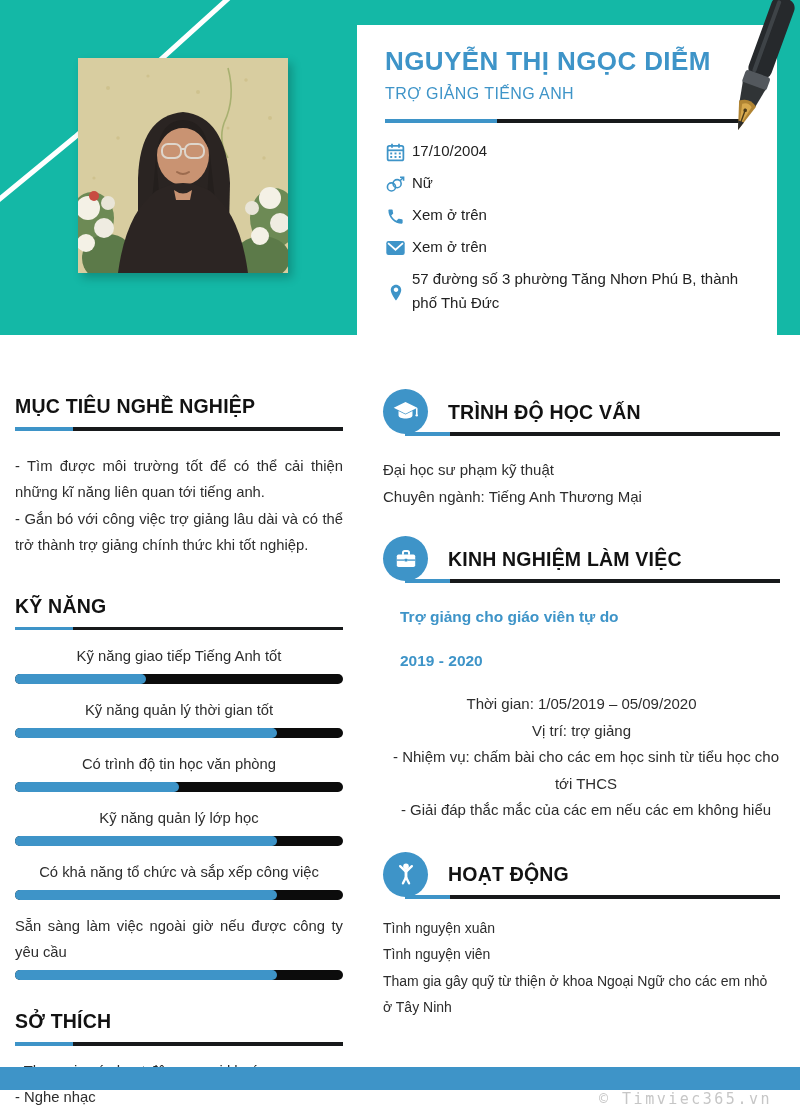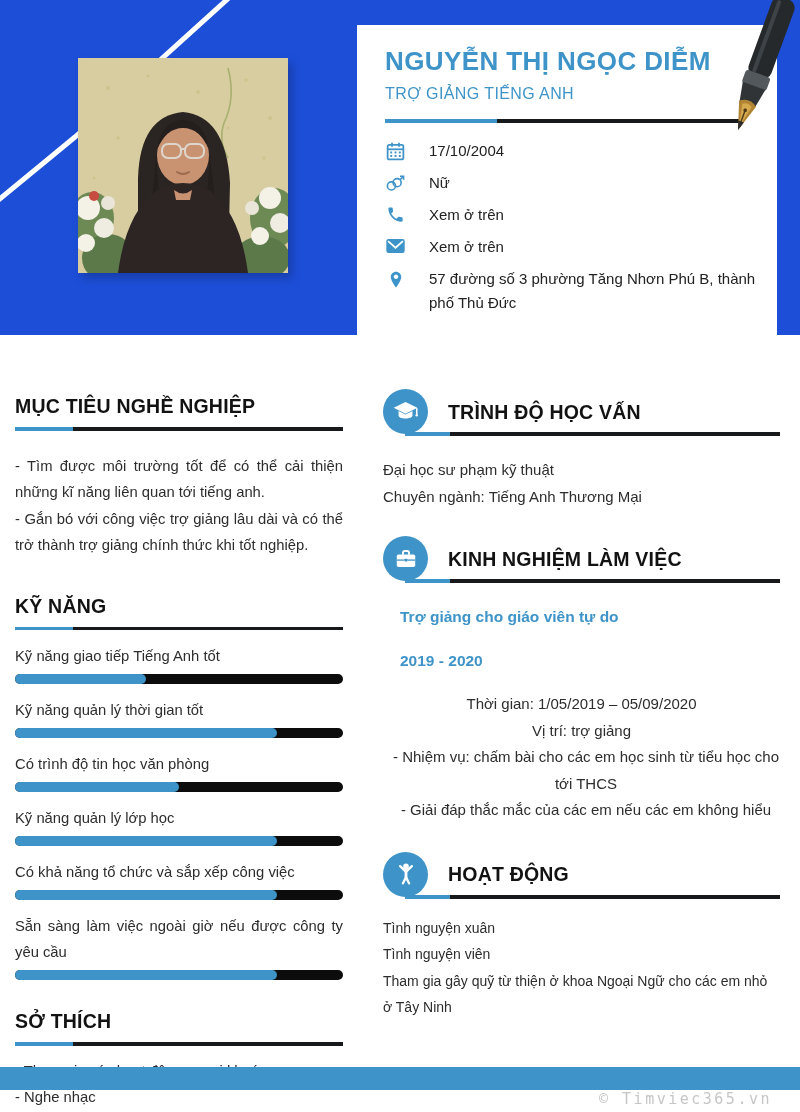--- a/index.html
+++ b/index.html
@@ -1,55 +1,55 @@
 <!DOCTYPE html>
 <html><head>
 <meta charset="utf-8">
 <style>
   html,body { margin:0; padding:0; background:#fff; }
   .page { position:relative; width:800px; height:1112px; background:#ffffff;
           font-family:"Liberation Sans", sans-serif; overflow:hidden; }
 
   
-  .header { position:absolute; left:0; top:0; width:800px; height:335px; background:#1d4ed8; }
+  .header { position:absolute; left:0; top:0; width:800px; height:335px; background:#14b8a6; }
   .diag-svg { position:absolute; left:0; top:0; }
   .photo { position:absolute; left:78px; top:58px; width:210px; height:215px;
            box-shadow:4px 5px 9px rgba(0,0,0,.22); }
   .photo svg { display:block; }
 
   .card { position:absolute; left:357px; top:25px; width:420px; height:310px;
           background:#ffffff; box-sizing:border-box; padding:21px 20px 0 28px; }
   .name { margin:0; font-size:26px; font-weight:bold; color:#3e94c8; letter-spacing:.4px; }
   .subtitle { margin-top:8px; font-size:16px; color:#3e94c8; letter-spacing:.4px; }
   .name-rule { margin-top:16px; width:355px; height:4px; display:flex; }
   .name-rule .b1 { width:112px; background:#3e94c8; }
   .name-rule .b2 { flex:1; background:#17191b; }
   .contact { margin-top:16px; }
-  .contact-row { display:flex; align-items:flex-start; gap:23px; margin-bottom:8px;
+  .contact-row { display:flex; align-items:center; gap:6px; margin-bottom:8px;
                  font-size:15px; color:#222; }
   .contact-row .cicon { flex:0 0 21px; width:21px; display:flex; justify-content:center; padding-top:2px; }
   .contact-row .val { line-height:24px; }
 
   .pen-svg { position:absolute; left:678px; top:-18px; pointer-events:none; }
 
   
   .col-left  { position:absolute; left:15px;  top:395px; width:328px; }
   .col-right { position:absolute; left:383px; top:389px; width:397px; }
 
   h2.sec { margin:0; font-size:19.5px; font-weight:bold; color:#121212; letter-spacing:.2px; }
   .rule { margin-top:9px; height:3.5px; display:flex; }
   .rule .b1 { width:58px; background:#3e94c8; }
   .rule .b2 { flex:1; background:#17191b; }
 
   .body-p { margin:22px 0 0 0; font-size:14.8px; color:#2d2d2d; line-height:26.5px; text-align:justify; }
   .plain-p { margin:12px 0 0 0; font-size:14.8px; color:#2d2d2d; line-height:26px; }
 
   .skills-wrap { margin-top:36px; }
   .skill { margin-top:13px; }
-  .skill-label { font-size:14.8px; color:#2d2d2d; line-height:26px; }
+  .skill-label { font-size:14.8px; color:#2d2d2d; line-height:26px;text-align:center; }
   .bar { margin-top:5px; height:10px; border-radius:5px; background:#0c0c0c; }
   .bar-fill { height:10px; border-radius:5px; background:#3e94c8; }
 
   .hobbies-wrap { margin-top:30px; }
 
   
   .rsec-head { position:relative; padding-left:65px; height:46px; display:flex; align-items:center; }
   .circ { position:absolute; left:0; top:0; width:45px; height:45px; border-radius:50%;
           background:#3e94c8; display:flex; align-items:center; justify-content:center; z-index:2; }
   .rrule { height:4px; display:flex; margin:-3px 0 0 22px; }

